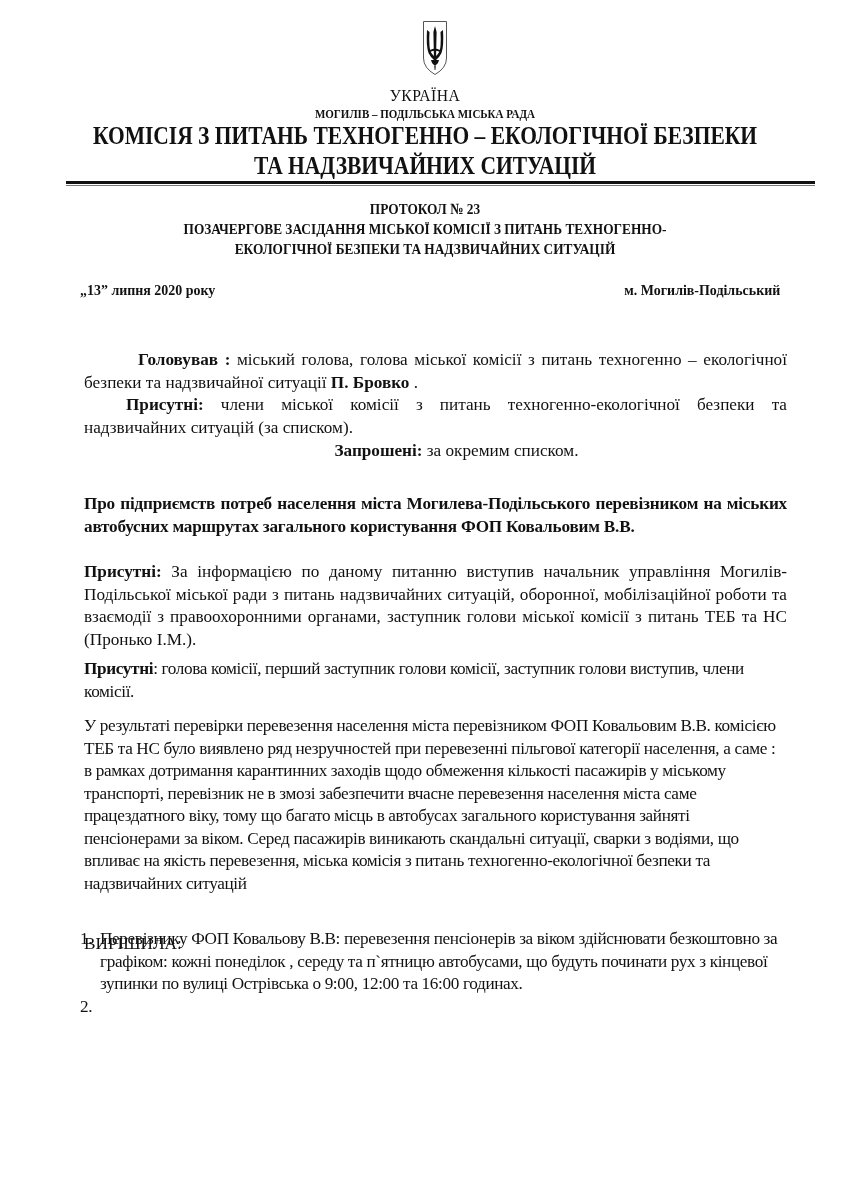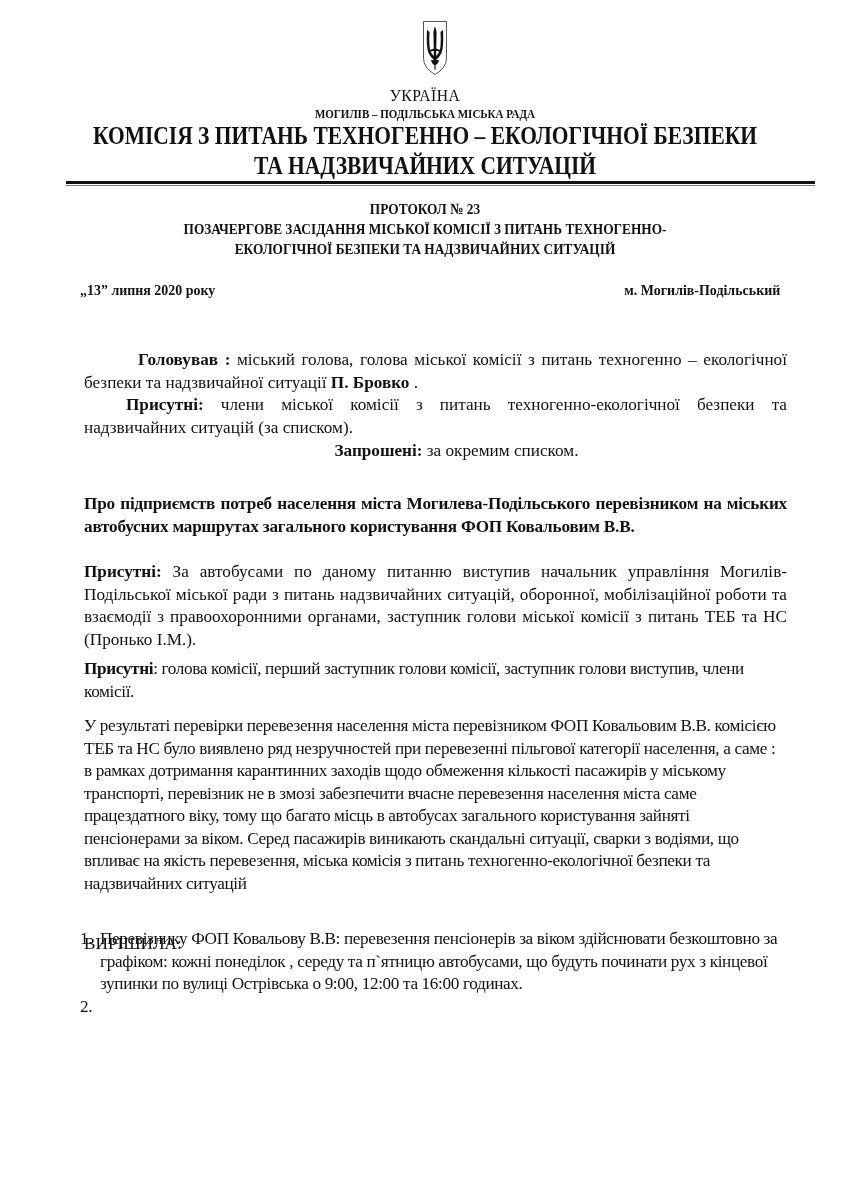--- a/index.html
+++ b/index.html
@@ -159,21 +159,21 @@
   </div>
 
   <div class="body-text justify indent" style="top: 321px;"><b>Головував :</b><span> міський голова, голова міської комісії з питань техногенно – екологічної безпеки та надзвичайної ситуації </span><b>П. Бровко</b><span> .</span></div>
 
   <div class="body-text justify indent2" style="top: 366px;"><b>Присутні:</b><span> члени міської комісії з питань техногенно-екологічної безпеки та надзвичайних ситуацій (за списком).</span></div>
 
   <div class="body-text indent2" style="top: 412px; text-align: center;"><b>Запрошені:</b><span> за окремим списком.</span></div>
 
   <div class="body-text justify" style="top: 465px; font-weight: bold; letter-spacing: -0.2px;">Про підприємств потреб населення міста Могилева-Подільського перевізником на міських автобусних маршрутах загального користування ФОП Ковальовим В.В.</div>
 
-  <div class="body-text justify" style="top: 533px;"><b>Присутні:</b><span> За автобусами по даному питанню виступив  начальник управління Могилів-Подільської міської ради з питань надзвичайних ситуацій, оборонної, мобілізаційної роботи та взаємодії з правоохоронними органами, заступник голови міської комісії з питань ТЕБ та НС (Пронько І.М.).</span></div>
+  <div class="body-text justify" style="top: 533px;"><b>Присутні:</b><span> За інформацією по даному питанню виступив  начальник управління Могилів-Подільської міської ради з питань надзвичайних ситуацій, оборонної, мобілізаційної роботи та взаємодії з правоохоронними органами, заступник голови міської комісії з питань ТЕБ та НС (Пронько І.М.).</span></div>
 
   <div class="body-text para-narrow" style="top: 630px;"><b>Присутні</b><span>: голова комісії, перший заступник голови комісії, заступник голови виступив, члени комісії.</span></div>
 
   <div class="body-text para-narrow" style="top: 687px;">У результаті перевірки перевезення населення міста перевізником ФОП Ковальовим В.В. комісією ТЕБ та НС було виявлено ряд незручностей при перевезенні  пільгової категорії населення, а саме : в рамках дотримання карантинних заходів щодо обмеження кількості пасажирів у міському транспорті, перевізник не в змозі забезпечити вчасне перевезення населення міста саме працездатного віку, тому що багато місць в автобусах загального користування зайняті пенсіонерами за віком. Серед пасажирів виникають скандальні ситуації, сварки з водіями, що впливає на якість перевезення, міська комісія з питань техногенно-екологічної безпеки та надзвичайних ситуацій</div>
 
   <div class="body-text" style="top: 905px;">ВИРІШИЛА:</div>
 
   <ol class="list" style="top: 928px;">
     <li>
       <span class="num">1.</span>

